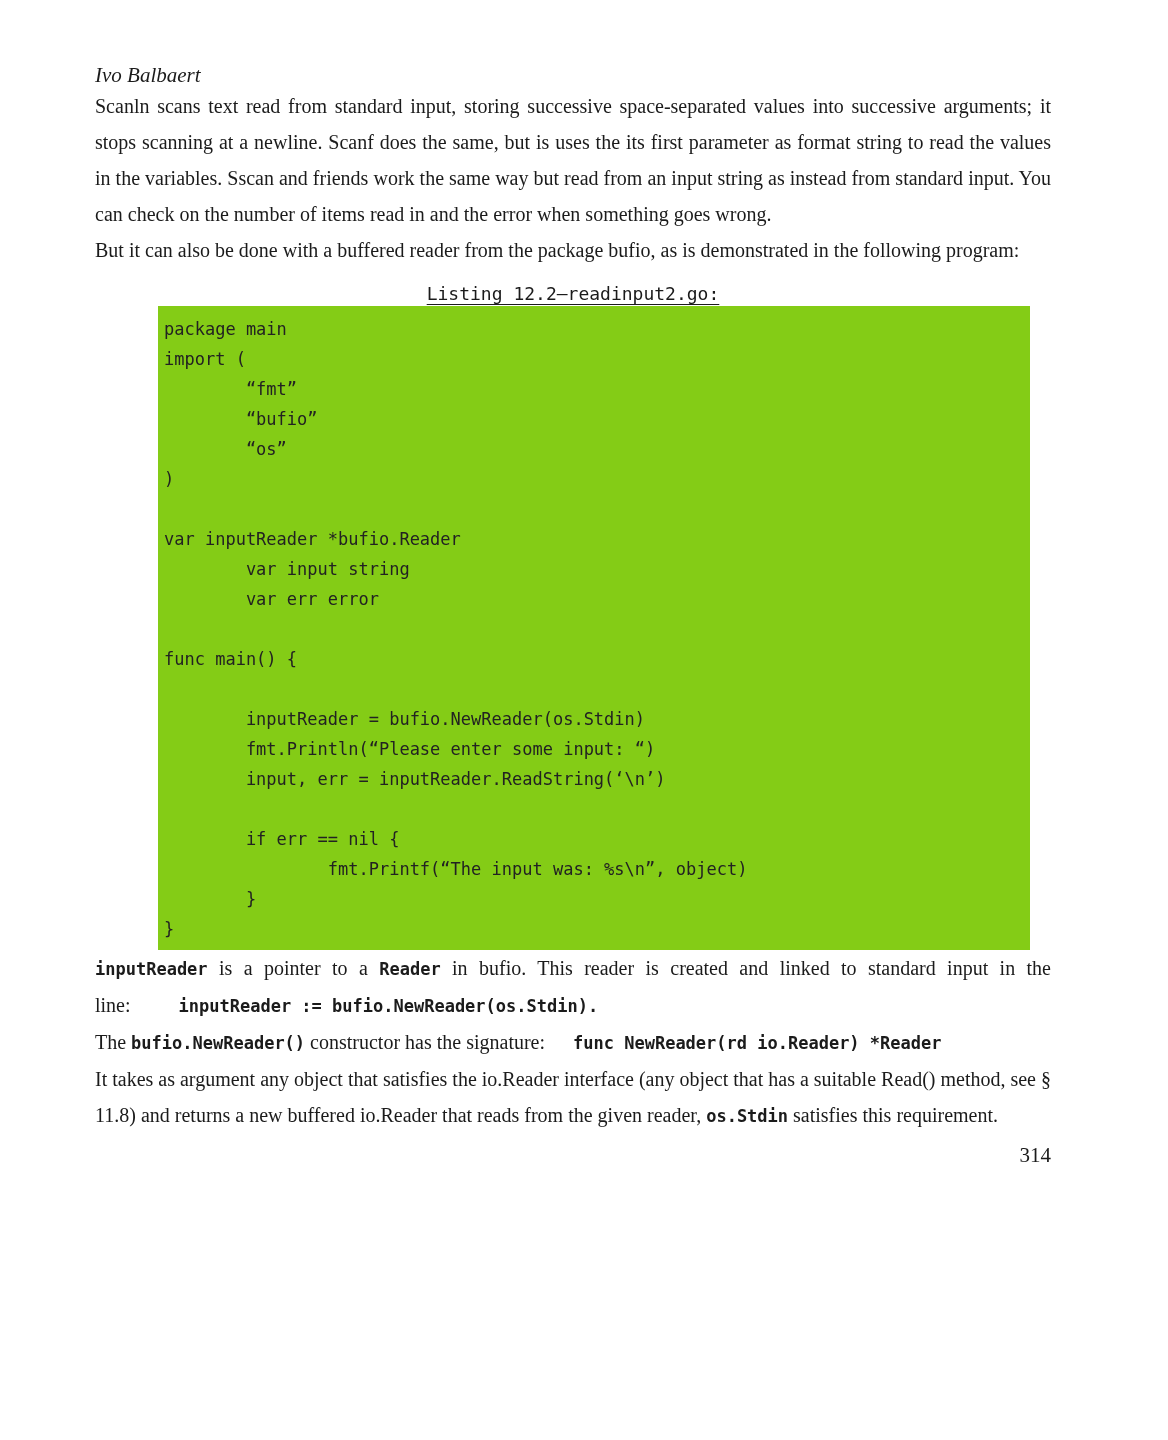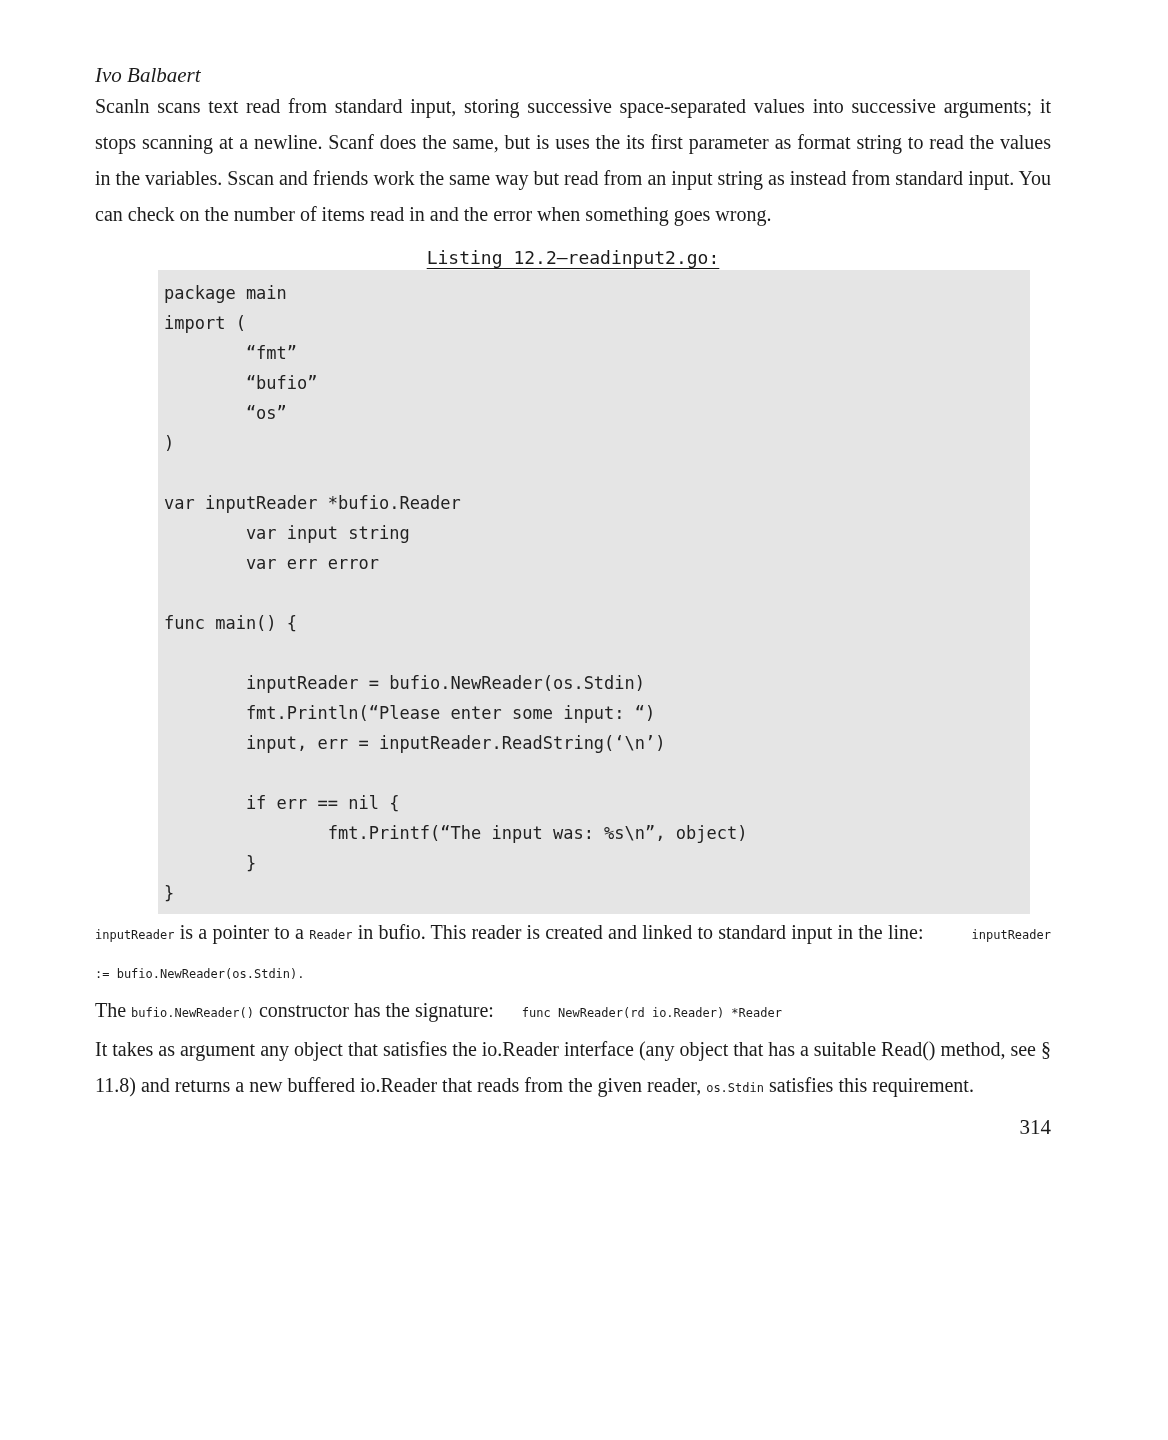--- a/index.html
+++ b/index.html
@@ -34,56 +34,58 @@
     font-size: 18px;
     line-height: 24px;
     text-decoration: underline;
     text-underline-offset: 4px;
     text-align: center;
   }
   .code-block {
     margin-left: 63px;
     width: 872px;
     box-sizing: border-box;
-    background: #e5e5e5;
+    background: #84cc16;
     padding: 8px 8px 6px 6px;
     font-family: "DejaVu Sans Mono", monospace;
     font-size: 17px;
     line-height: 30px;
     color: #222222;
   }
   .code-line {
     white-space: pre;
     min-height: 30px;
   }
   .p3 { margin-top: 26px; }
   .p4 { margin-top: 24px; }
   .p5 { margin-top: 24px; }
   .mono {
     font-family: "DejaVu Sans Mono", monospace;
-    font-size: 12px;
+    font-size: 17px;
+    font-weight: bold;
   }
   .tab-gap-wide { margin-left: 48px; }
   .tab-gap { margin-left: 28px; }
   .page-number {
     margin-top: 6px;
     text-align: right;
     font-size: 21px;
     line-height: 30px;
   }
 </style>
 </head>
 <body>
 
 <div class="page">
 
   <div class="author">Ivo Balbaert</div>
 
   <p class="body-text p1">Scanln scans text read from standard input, storing successive space-separated values into successive arguments; it stops scanning at a newline. Scanf does the same, but is uses the its first parameter as format string to read the values in the variables. Sscan and friends work the same way but read from an input string as instead from standard input. You can check on the number of items read in and the error when something goes wrong.</p>
 
+  <p class="body-text p2">But it can also be done with a buffered reader from the package bufio, as is demonstrated in the following program:</p>
 
   <div class="listing-title">Listing 12.2—readinput2.go:</div>
 
   <div class="code-block">
     <div class="code-line">package main</div>
     <div class="code-line">import (</div>
     <div class="code-line">        “fmt”</div>
     <div class="code-line">        “bufio”</div>
     <div class="code-line">        “os”</div>
     <div class="code-line">)</div>

